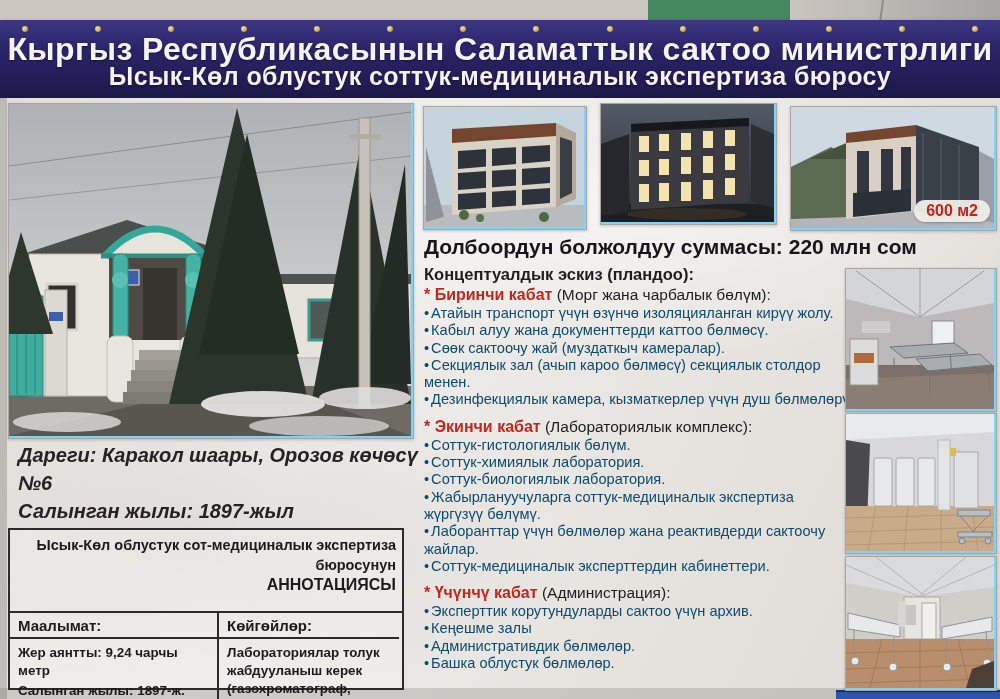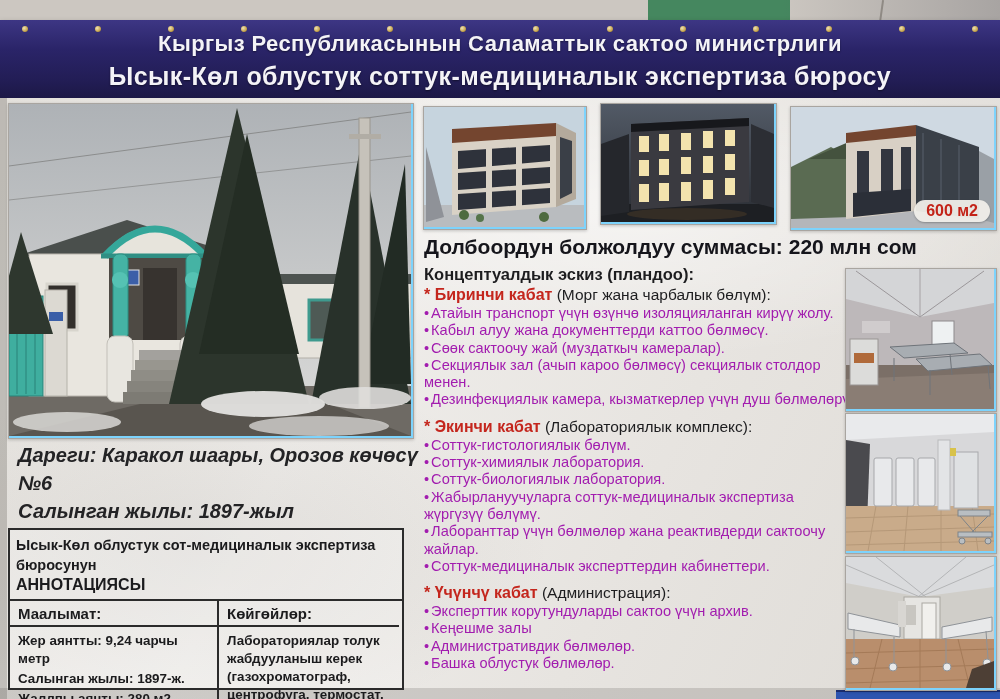--- a/index.html
+++ b/index.html
@@ -12,21 +12,21 @@
   .wall-crack{position:absolute;left:880px;top:0;width:2px;height:30px;background:#8f8a84;transform:rotate(8deg);}
   
   .band{position:absolute;left:0;top:20px;width:1000px;height:78px;
         background:linear-gradient(180deg,#3d3684 0%,#2a2468 38%,#221d55 78%,#1c1846 100%);
         box-shadow:0 3px 6px rgba(0,0,0,.35);}
   .grommets{position:absolute;left:22px;top:26px;width:956px;display:flex;justify-content:space-between;}
   .grommets span{width:6px;height:6px;border-radius:50%;
         background:radial-gradient(circle at 35% 35%,#f2e4b4,#c8a750 60%,#7a5e20);}
   .hline{position:absolute;left:0;width:1000px;text-align:center;color:#f4f3f7;font-weight:700;
          text-shadow:0 1px 2px rgba(0,0,0,.45);letter-spacing:.4px;white-space:nowrap;}
-  .hline1{top:31px;font-size:22px;}
+  .hline1{top:31px;font-size:32px;}
   .hline2{top:62px;font-size:25px;}
   
   .poster{position:absolute;left:0;top:98px;width:1000px;height:601px;
           background:
             radial-gradient(620px 220px at 62% 18%,rgba(255,255,255,.55),rgba(255,255,255,0) 70%),
             radial-gradient(500px 260px at 20% 75%,rgba(120,115,110,.12),rgba(0,0,0,0) 70%),
             linear-gradient(115deg,#e3e0db 0%,#efedea 35%,#e7e4e0 65%,#dedbd6 100%);}
   .poster-edge-l{position:absolute;left:0;top:98px;width:7px;height:601px;background:rgba(90,86,80,.28);}
   .poster-edge-b{position:absolute;left:0;top:688px;width:1000px;height:11px;background:rgba(95,92,86,.22);}
   .bottom-blue{position:absolute;left:836px;top:690px;width:164px;height:9px;background:#2d54b0;border-top:2px solid #1b2d6e;}
@@ -46,29 +46,29 @@
 
   .cost{position:absolute;left:424px;top:235px;font-size:21px;font-weight:700;color:#15151b;white-space:nowrap;}
   .concept{position:absolute;left:424px;top:265px;width:430px;color:#1d1d1f;}
   .concept-title{font-size:16.5px;font-weight:700;margin:0 0 2px 0;}
   .floor{margin-top:9px;}
   .floor:first-of-type{margin-top:2px;}
   .floor-title{font-size:16px;margin:0 0 1px 0;}
   .floor-title .red{color:#c4261d;font-weight:700;}
   .floor-title .blk{color:#1d1d1f;font-weight:400;font-size:15.5px;}
   .concept ul{margin:0;padding:0;list-style:none;}
-  .concept li{font-size:14.6px;line-height:17.3px;font-weight:400;color:#a21caf;}
+  .concept li{font-size:14.6px;line-height:17.3px;font-weight:400;color:#0c4a6e;}
   .concept li::before{content:"•";margin-right:2px;}
 
   .address{position:absolute;left:18px;top:441px;width:405px;font-size:20px;font-weight:700;
            font-style:italic;color:#232325;line-height:28px;}
 
   .anno{position:absolute;left:8px;top:528px;width:396px;height:162px;border:2px solid #2b2b2b;
         color:#1b1b1d;background:rgba(255,255,255,.25);box-sizing:border-box;}
-  .anno-caption{text-align:left;font-weight:700;font-size:14.5px;line-height:20px;padding:5px 6px 4px;}
+  .anno-caption{text-align:right;font-weight:700;font-size:14.5px;line-height:20px;padding:5px 6px 16px;}
   .anno-caption .cap2{font-size:16px;}
   .anno-grid{display:flex;border-top:2px solid #2b2b2b;height:calc(100% - 53px);}
   .anno-col{box-sizing:border-box;padding:0;}
   .anno-col.c1{width:207px;}
   .anno-col.c2{width:182px;border-left:2px solid #2b2b2b;}
   .anno-h{font-weight:700;font-size:15px;padding:4px 8px 3px;border-bottom:2px solid #2b2b2b;}
   .anno-cells{padding:5px 8px;font-weight:700;font-size:13.4px;line-height:18px;}
   .anno-cells p{margin:0 0 0 0;}
   .anno-cells p + p{margin-top:2px;}
 </style>

